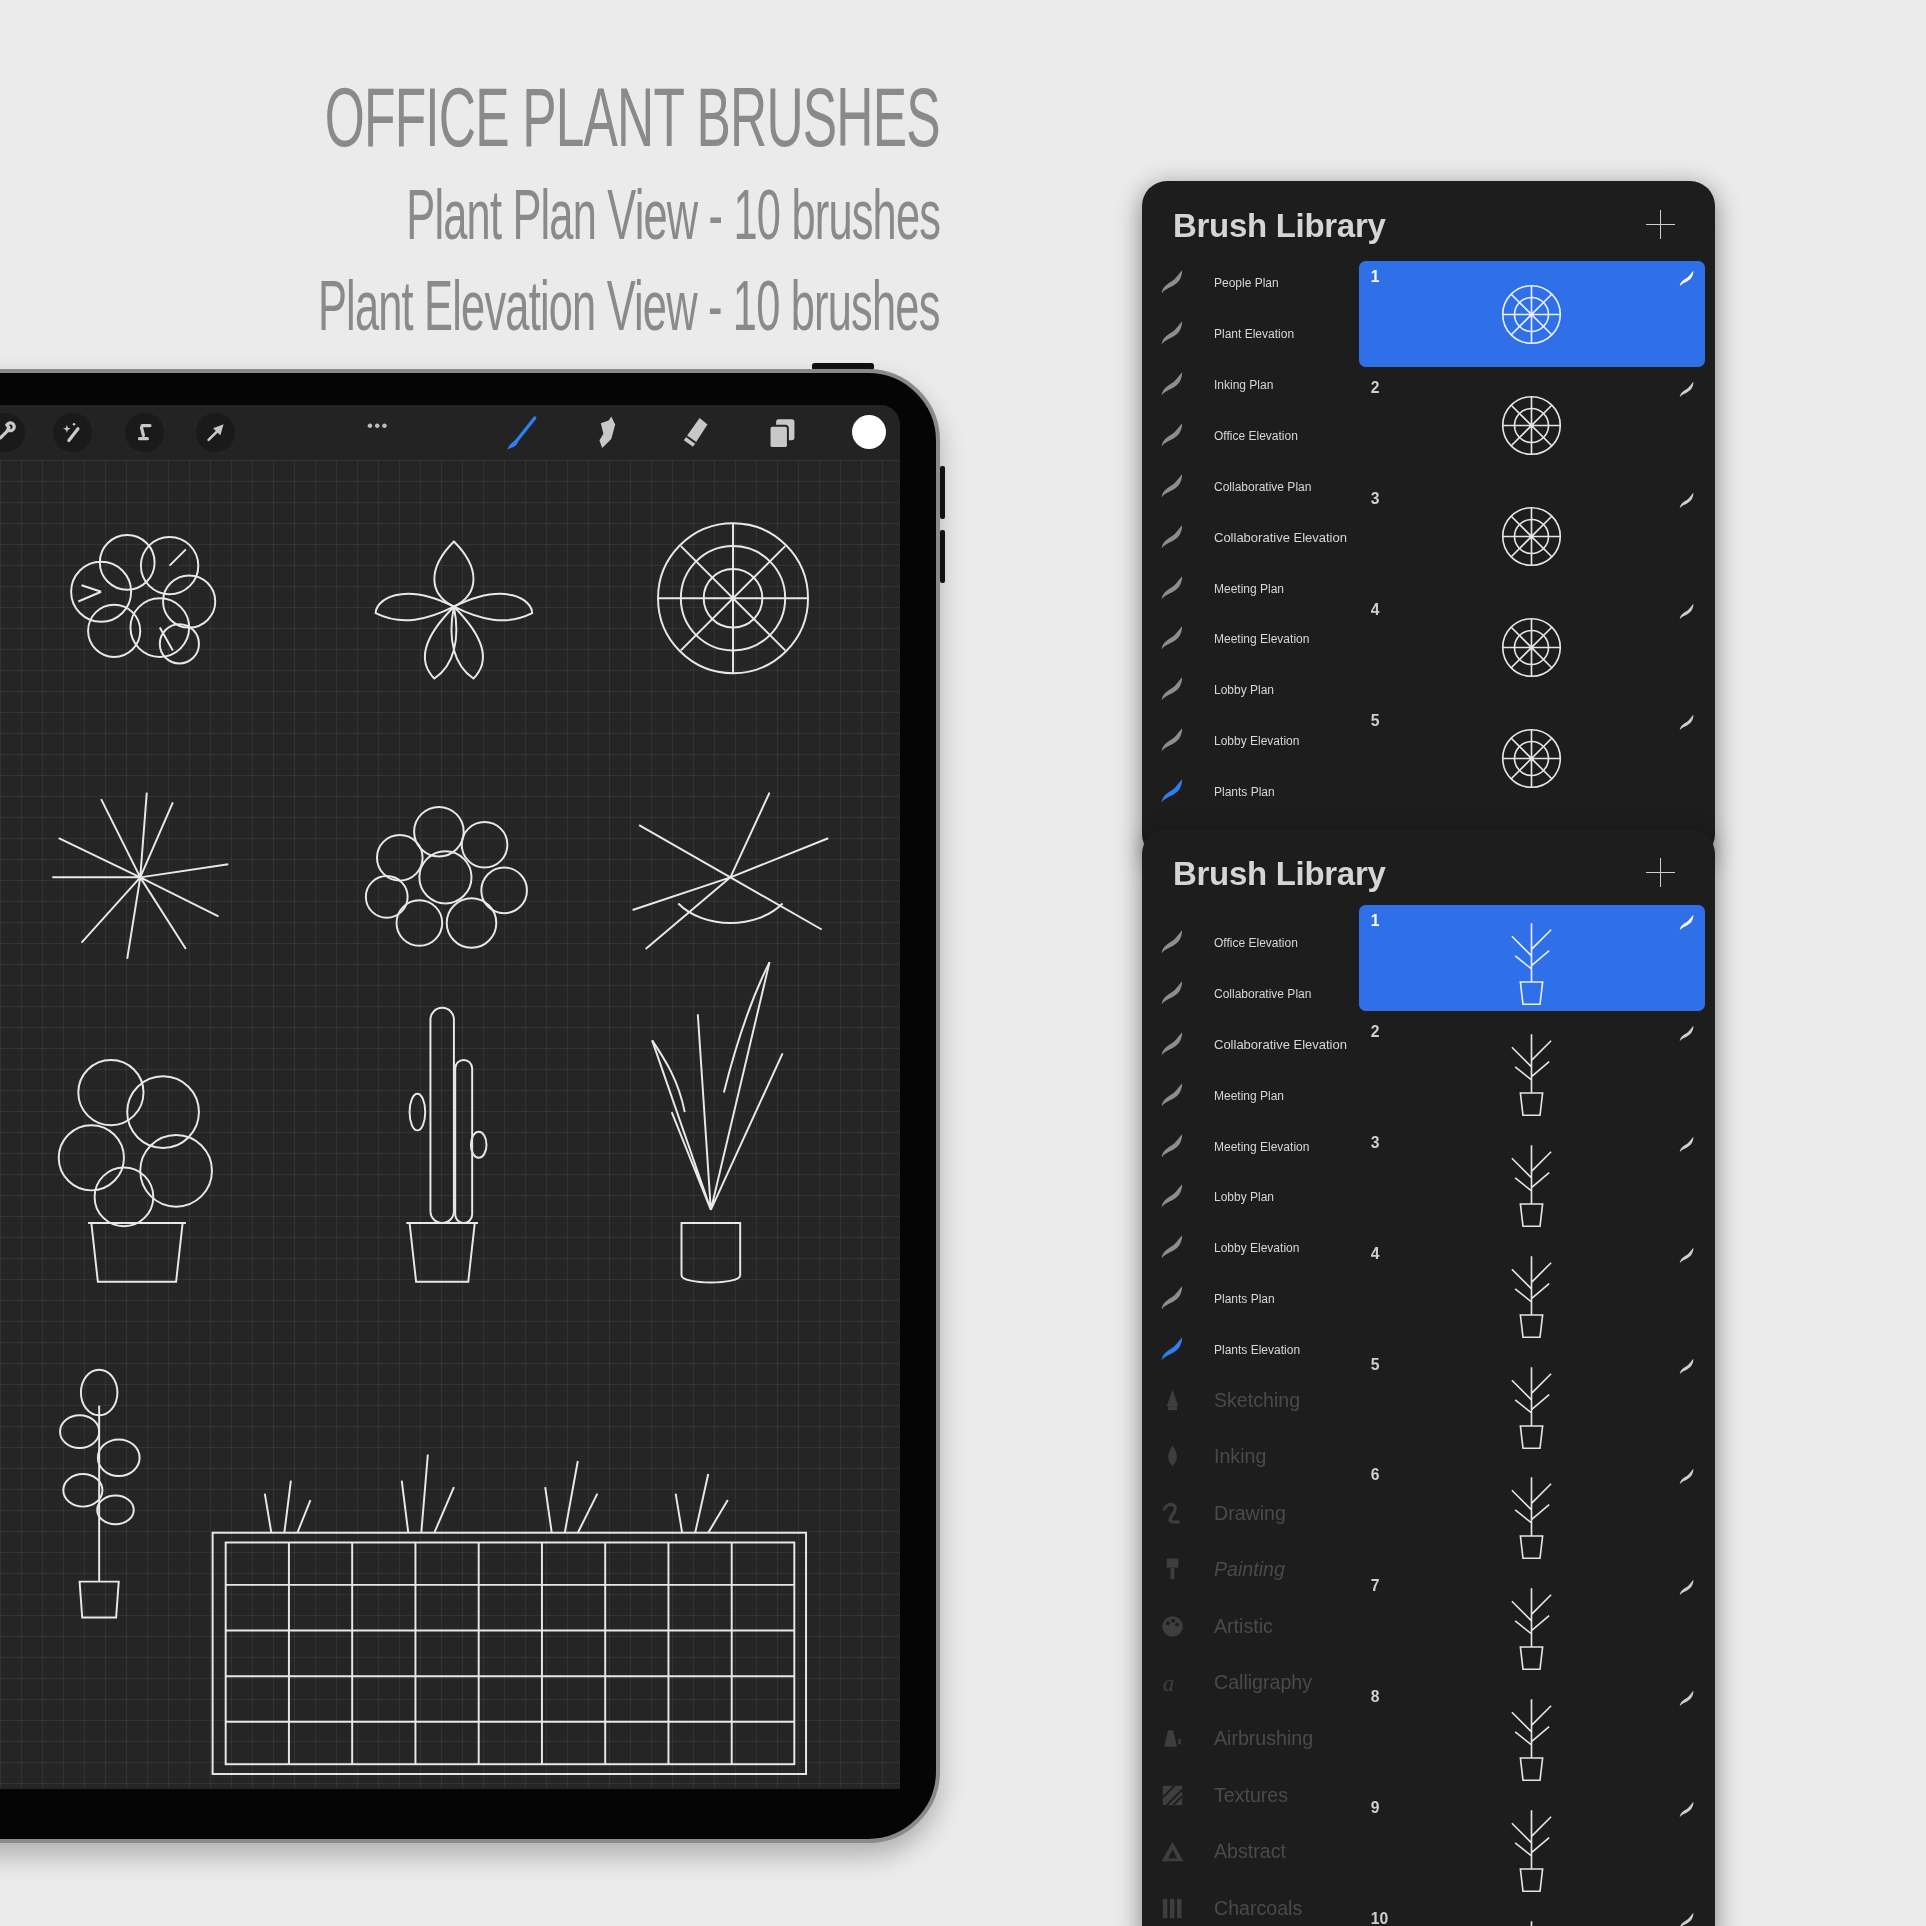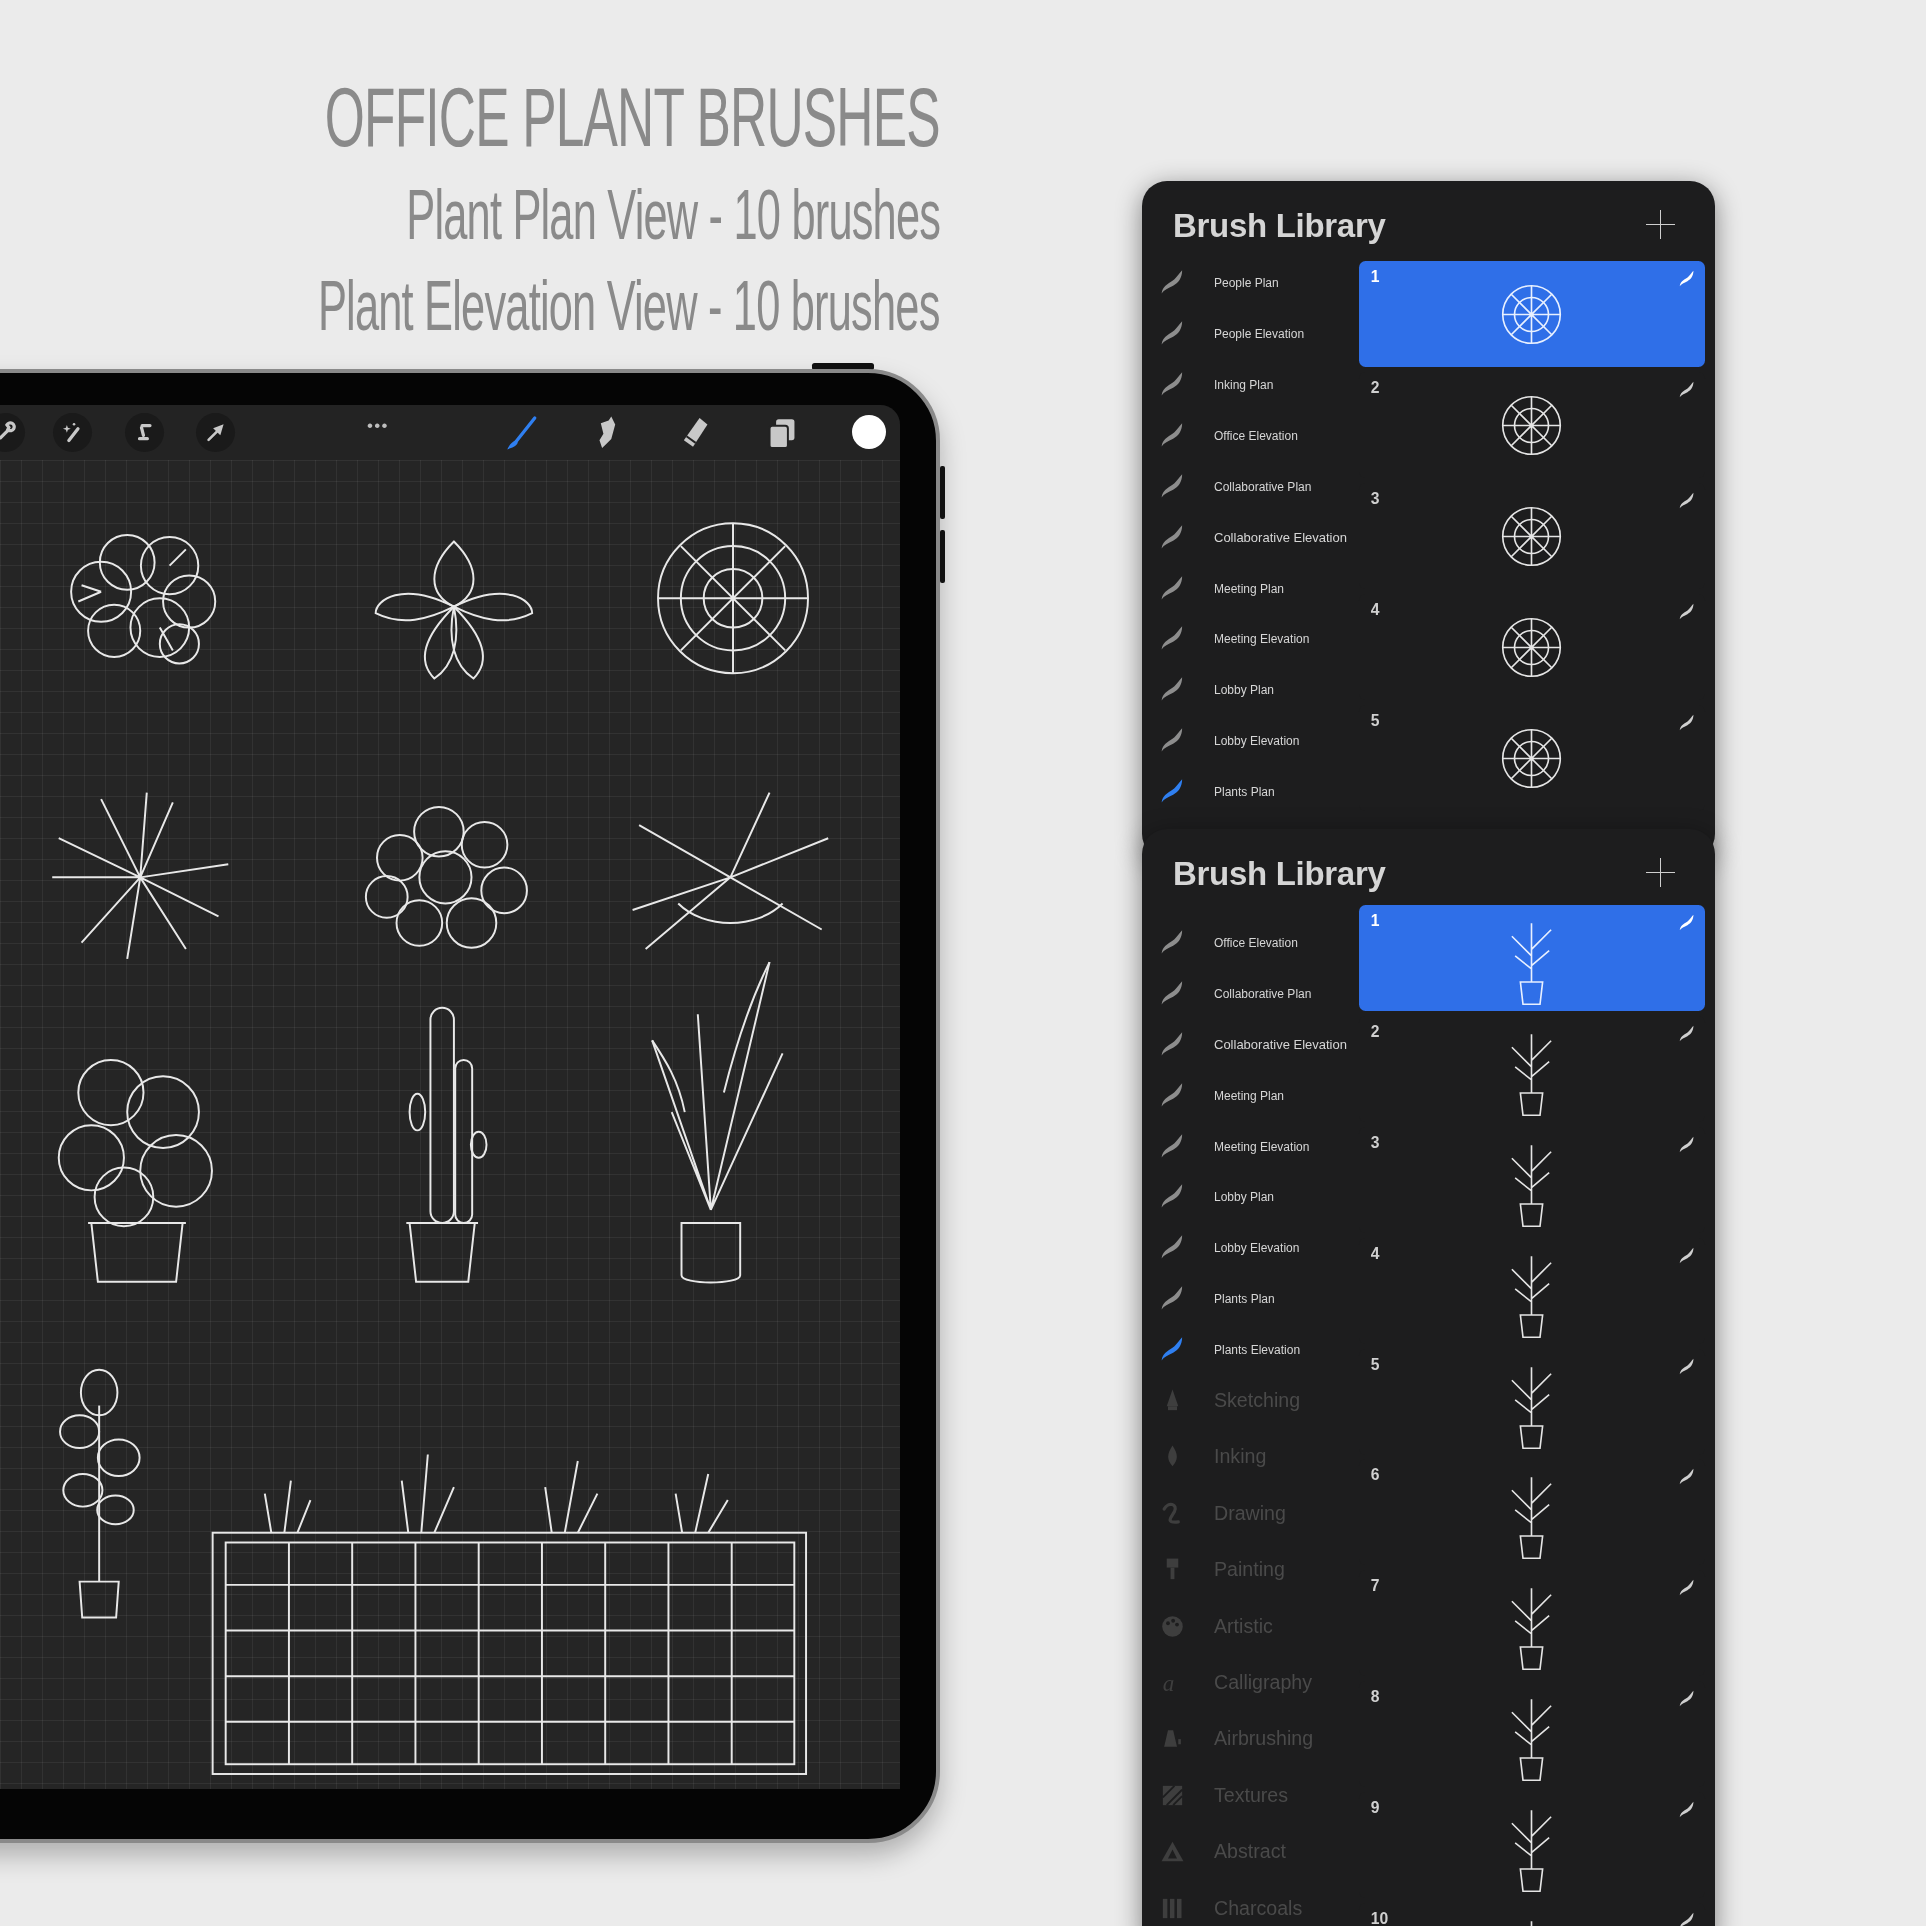--- a/index.html
+++ b/index.html
@@ -224,21 +224,21 @@
       <div class="cat-item" style="top: 76px;">
         <span class="cat-icon"><svg viewBox="0 0 42 42" width="27" height="27">
             <path d="M4 38 C6 24 18 22 24 16 C30 10 32 6 36 2 C36 14 30 22 22 26 C14 30 8 32 4 38 Z" fill="#8d8d8d"></path>
           </svg></span>
         <span class="cat-label">People Plan</span>
       </div>
       <div class="cat-item" style="top: 127px;">
         <span class="cat-icon"><svg viewBox="0 0 42 42" width="27" height="27">
             <path d="M4 38 C6 24 18 22 24 16 C30 10 32 6 36 2 C36 14 30 22 22 26 C14 30 8 32 4 38 Z" fill="#8d8d8d"></path>
           </svg></span>
-        <span class="cat-label">People Elevation</span>
+        <span class="cat-label">Plant Elevation</span>
       </div>
       <div class="cat-item" style="top: 178px;">
         <span class="cat-icon"><svg viewBox="0 0 42 42" width="27" height="27">
             <path d="M4 38 C6 24 18 22 24 16 C30 10 32 6 36 2 C36 14 30 22 22 26 C14 30 8 32 4 38 Z" fill="#8d8d8d"></path>
           </svg></span>
         <span class="cat-label">Inking Plan</span>
       </div>
       <div class="cat-item" style="top: 229px;">
         <span class="cat-icon"><svg viewBox="0 0 42 42" width="27" height="27">
             <path d="M4 38 C6 24 18 22 24 16 C30 10 32 6 36 2 C36 14 30 22 22 26 C14 30 8 32 4 38 Z" fill="#8d8d8d"></path>
@@ -417,21 +417,21 @@
             <path d="M21 4 C30 18 30 26 21 36 C12 26 12 18 21 4 Z" fill="#3e3e3e"></path>
           </svg></span>
         <span class="cat-label">Inking</span>
       </div>
       <div class="cat-item dim" style="top: 659px;">
         <span class="cat-icon"><svg viewBox="0 0 42 42" width="27" height="27">
             <path d="M8 14 C14 2 30 6 24 18 C18 28 10 36 30 34" stroke="#3e3e3e" stroke-width="5" fill="none" stroke-linecap="round"></path>
           </svg></span>
         <span class="cat-label">Drawing</span>
       </div>
-      <div class="cat-item dim" style="top: 715px;">
+      <div class="cat-item dim" style="top: 715px; font-style: italic;">
         <span class="cat-icon"><svg viewBox="0 0 42 42" width="27" height="27">
             <rect x="12" y="4" width="18" height="14" fill="#3e3e3e"></rect>
             <rect x="18" y="18" width="6" height="18" fill="#3e3e3e"></rect>
           </svg></span>
         <span class="cat-label">Painting</span>
       </div>
       <div class="cat-item dim" style="top: 772px;">
         <span class="cat-icon"><svg viewBox="0 0 42 42" width="27" height="27">
             <circle cx="21" cy="21" r="16" fill="#3e3e3e"></circle>
             <circle cx="14" cy="16" r="3" fill="#1d1d1e"></circle>

